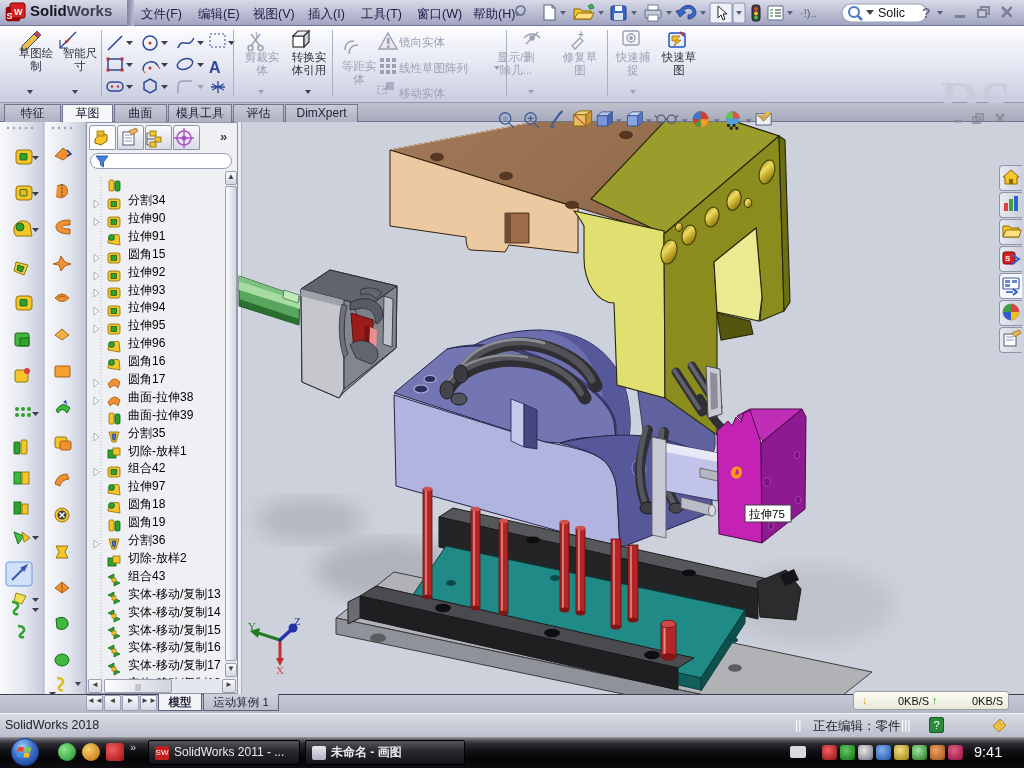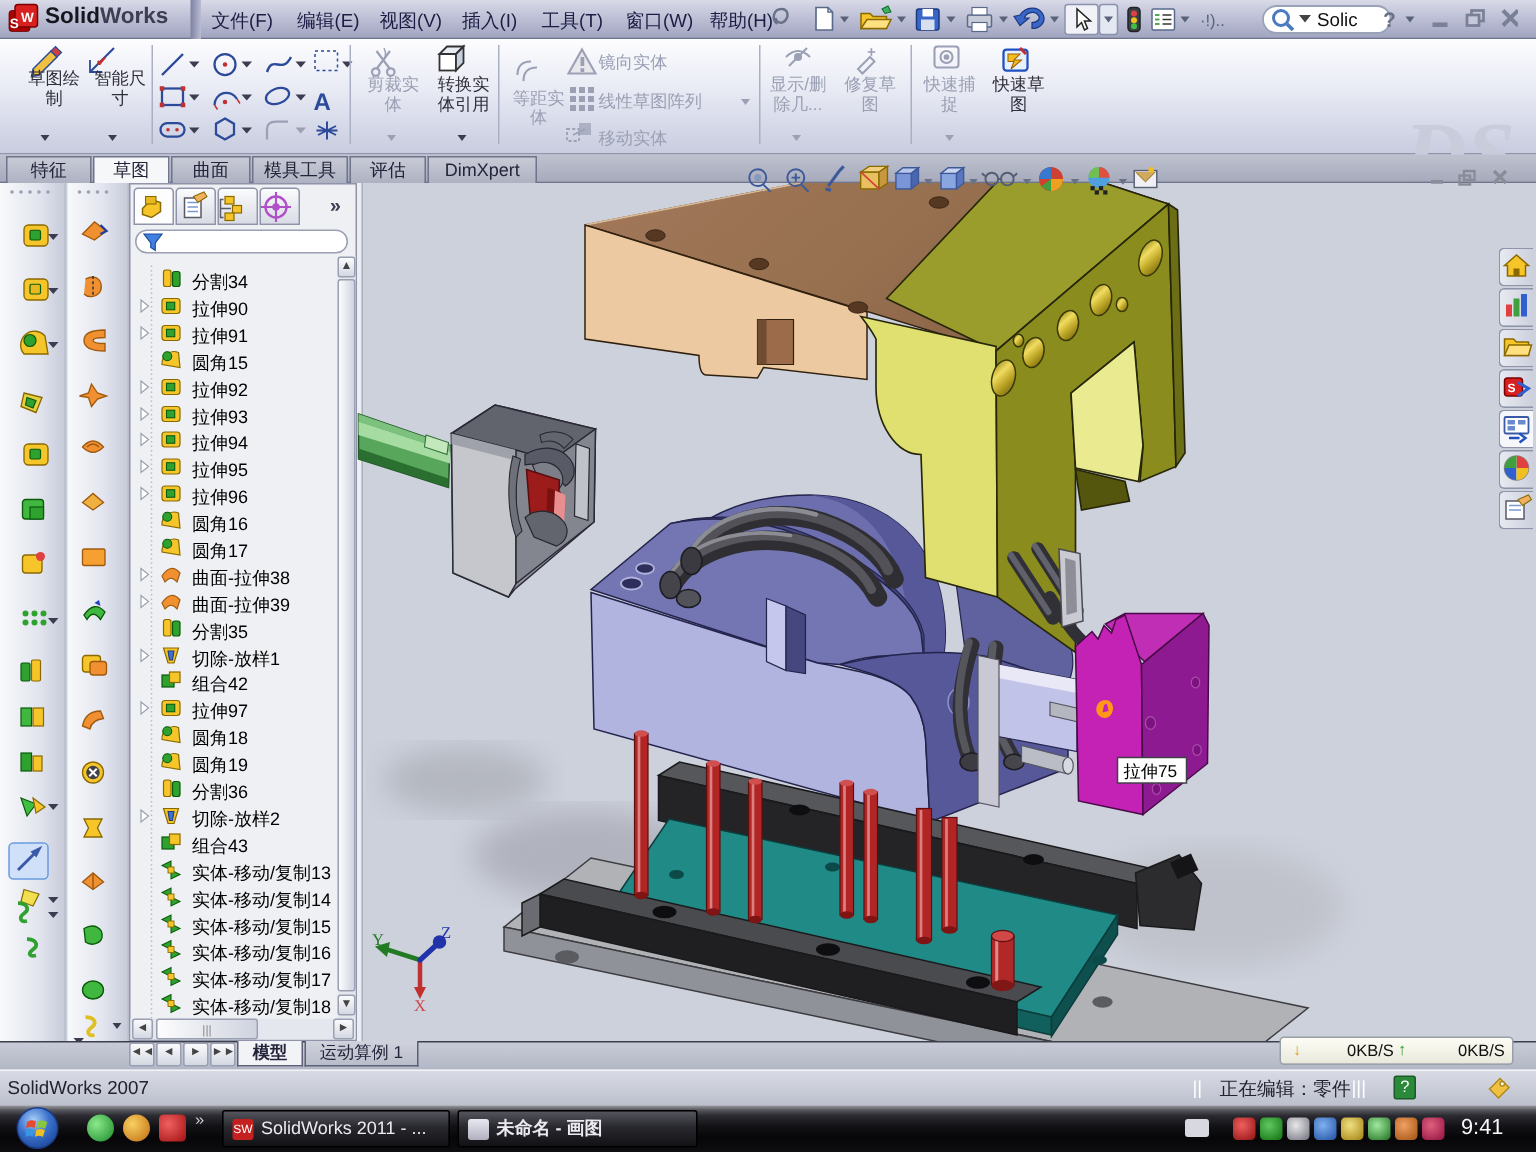--- a/index.html
+++ b/index.html
@@ -30,21 +30,21 @@
 
   
   #lbar1 { position:absolute; left:0; top:122px; width:44px; height:572px; background:linear-gradient(90deg,#f8f9fb,#e2e5ee 60%,#c7cbda); border-right:1px solid #b8bccb;}
   #lbar2 { position:absolute; left:45px; top:122px; width:41px; height:572px; background:linear-gradient(90deg,#f8f9fb,#e2e5ee 60%,#c7cbda); border-right:1px solid #b8bccb;}
 
   
   #fpanel { position:absolute; left:86px; top:122px; width:152px; height:572px; background:#eef0f3; border:1px solid #8f94aa; }
   .ptab { position:absolute; top:2px; width:27px; height:25px; background:linear-gradient(#fafbfc,#d8dbe4); border:1px solid #8f94aa; border-radius:3px 3px 0 0; }
   #filterbox { position:absolute; left:3px; top:30px; width:142px; height:16px; background:#fff; border:1px solid #9aa0b2; border-radius:8px; }
   .trow { position:absolute; left:0px; height:18px; font-size:12px; color:#000; white-space:nowrap; }
-  .tlabel { position:absolute; left:41px; top:2px; }
+  .tlabel { position:absolute; left:41px; top:14px; }
 
   .sbar { position:absolute; background:#e4e7ee; }
   .sthumb { position:absolute; background:linear-gradient(90deg,#fdfdfe,#cfd3df); border:1px solid #9aa0b2; border-radius:2px; }
   .sbtn { position:absolute; background:linear-gradient(#fbfbfd,#d4d8e2); border:1px solid #9aa0b2; border-radius:2px; font-size:8px; color:#444; text-align:center; }
 
   
   .rtab { position:absolute; width:23px; height:26px; background:linear-gradient(90deg,#e8eaf1,#ccd0dd); border:1px solid #8f94aa; border-right:none; border-radius:4px 0 0 4px; }
 
   
   #dtabrow { position:absolute; left:0; top:694px; width:1024px; height:19px; background:linear-gradient(#c9ccd8,#b3b7c5); }
@@ -245,21 +245,21 @@
     <div class="darr darrg" style="left:258px;top:64px;"></div>
     <div class="tbtext" style="left:283px;top:25px;width:52px;">转换实<br>体引用</div>
     <div class="darr" style="left:305px;top:64px;"></div>
     <div class="vsep" style="left:332px;"></div>
     <div class="tbtext tbgray" style="left:333px;top:34px;width:52px;">等距实<br>体</div>
     <div class="tbtext tbgray" style="left:399px;top:10px;width:70px;text-align:left;">镜向实体</div>
     <div class="tbtext tbgray" style="left:399px;top:36px;width:90px;text-align:left;">线性草图阵列</div>
     <div class="tbtext tbgray" style="left:399px;top:61px;width:70px;text-align:left;">移动实体</div>
     <div class="darr darrg" style="left:494px;top:40px;"></div>
     <div class="vsep" style="left:506px;"></div>
-    <div class="tbtext tbgray" style="left:508px;top:25px;width:48px;">显示/删<br>除几...</div>
+    <div class="tbtext tbgray" style="left:492px;top:25px;width:48px;">显示/删<br>除几...</div>
     <div class="darr darrg" style="left:528px;top:64px;"></div>
     <div class="tbtext tbgray" style="left:557px;top:25px;width:46px;">修复草<br>图</div>
     <div class="vsep" style="left:607px;"></div>
     <div class="tbtext tbgray" style="left:610px;top:25px;width:46px;">快速捕<br>捉</div>
     <div class="darr darrg" style="left:630px;top:64px;"></div>
     <div class="tbtext" style="left:656px;top:25px;width:46px;">快速草<br>图</div>
   </div>
 
   <div id="tabbar">
     <div class="ftab" style="left:4px; width:57px;">特征</div>
@@ -1043,21 +1043,21 @@
   </div>
 
   <div class="abs" style="left:853px;top:691px;width:156px;height:19px;background:linear-gradient(#fdfdf6,#e8e8da);border:1px solid #9aa0a8;border-radius:3px;font-size:11px;color:#111;">
     <span style="position:absolute;left:8px;top:2px;color:#e0a020;font-weight:bold;">↓</span>
     <span style="position:absolute;left:44px;top:3px;">0KB/S</span>
     <span style="position:absolute;left:78px;top:2px;color:#30a030;font-weight:bold;">↑</span>
     <span style="position:absolute;left:118px;top:3px;">0KB/S</span>
   </div>
 
   <div id="statusbar">
-    <span style="position:absolute;left:5px;top:4px;">SolidWorks 2007</span>
+    <span style="position:absolute;left:5px;top:4px;">SolidWorks 2018</span>
     <span style="position:absolute;left:795px;top:4px;color:#fff;">||</span>
     <span style="position:absolute;left:813px;top:4px;">正在编辑：零件</span>
     <span style="position:absolute;left:901px;top:4px;color:#fff;">|||</span>
     <div style="position:absolute;left:929px;top:3px;width:15px;height:16px;background:#2a8a3a;border:1px solid #1a5a24;color:#fff;font-size:11px;text-align:center;line-height:15px;border-radius:2px;">?</div>
     <svg style="position:absolute;left:990px;top:2px;" width="18" height="18" viewBox="0 0 18 18">
       <path d="M3 10 L10 3 L16 9 L9 16 Z" fill="#f0c040" stroke="#b08820" stroke-width="1"></path>
       <circle cx="11.5" cy="6.5" r="1.5" fill="#fff" stroke="#b08820"></circle>
     </svg>
   </div>
 

